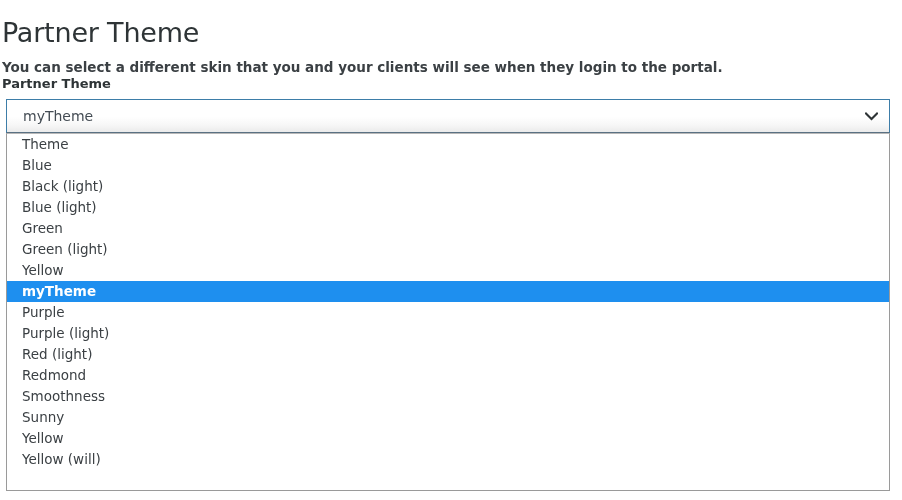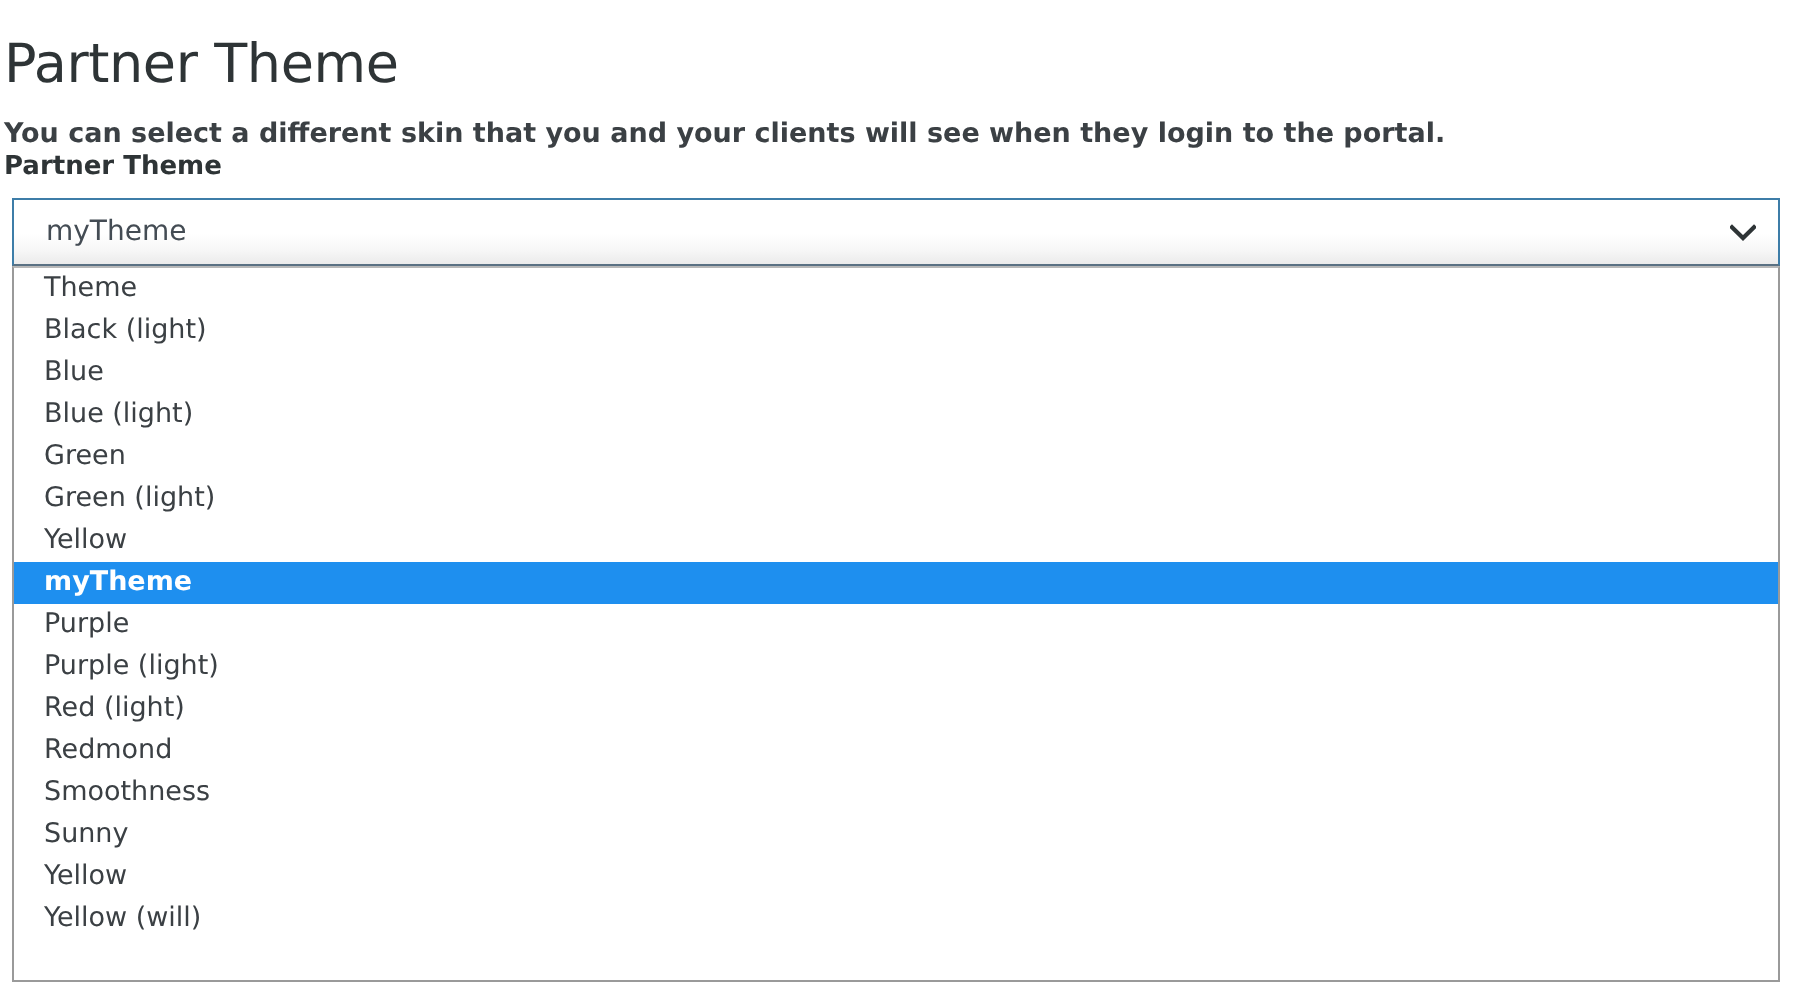--- a/index.html
+++ b/index.html
@@ -151,22 +151,22 @@
     <span class="select-arrow">
       <svg width="13" height="9" viewBox="0 0 13 9" aria-hidden="true">
         <path d="M1 1.6 L6.5 7 L12 1.6" fill="none" stroke="#2e3436" stroke-width="2.1" stroke-linecap="square"></path>
       </svg>
     </span>
   </div>
 
   <div class="dropdown-panel">
     <ul class="dropdown-list" id="option-list">
         <li class="dropdown-option">Theme</li>
+        <li class="dropdown-option">Blue</li>
         <li class="dropdown-option">Black (light)</li>
-        <li class="dropdown-option">Blue</li>
         <li class="dropdown-option">Blue (light)</li>
         <li class="dropdown-option">Green</li>
         <li class="dropdown-option">Green (light)</li>
         <li class="dropdown-option">Yellow</li>
         <li class="dropdown-option selected">myTheme</li>
         <li class="dropdown-option">Purple</li>
         <li class="dropdown-option">Purple (light)</li>
         <li class="dropdown-option">Red (light)</li>
         <li class="dropdown-option">Redmond</li>
         <li class="dropdown-option">Smoothness</li>

